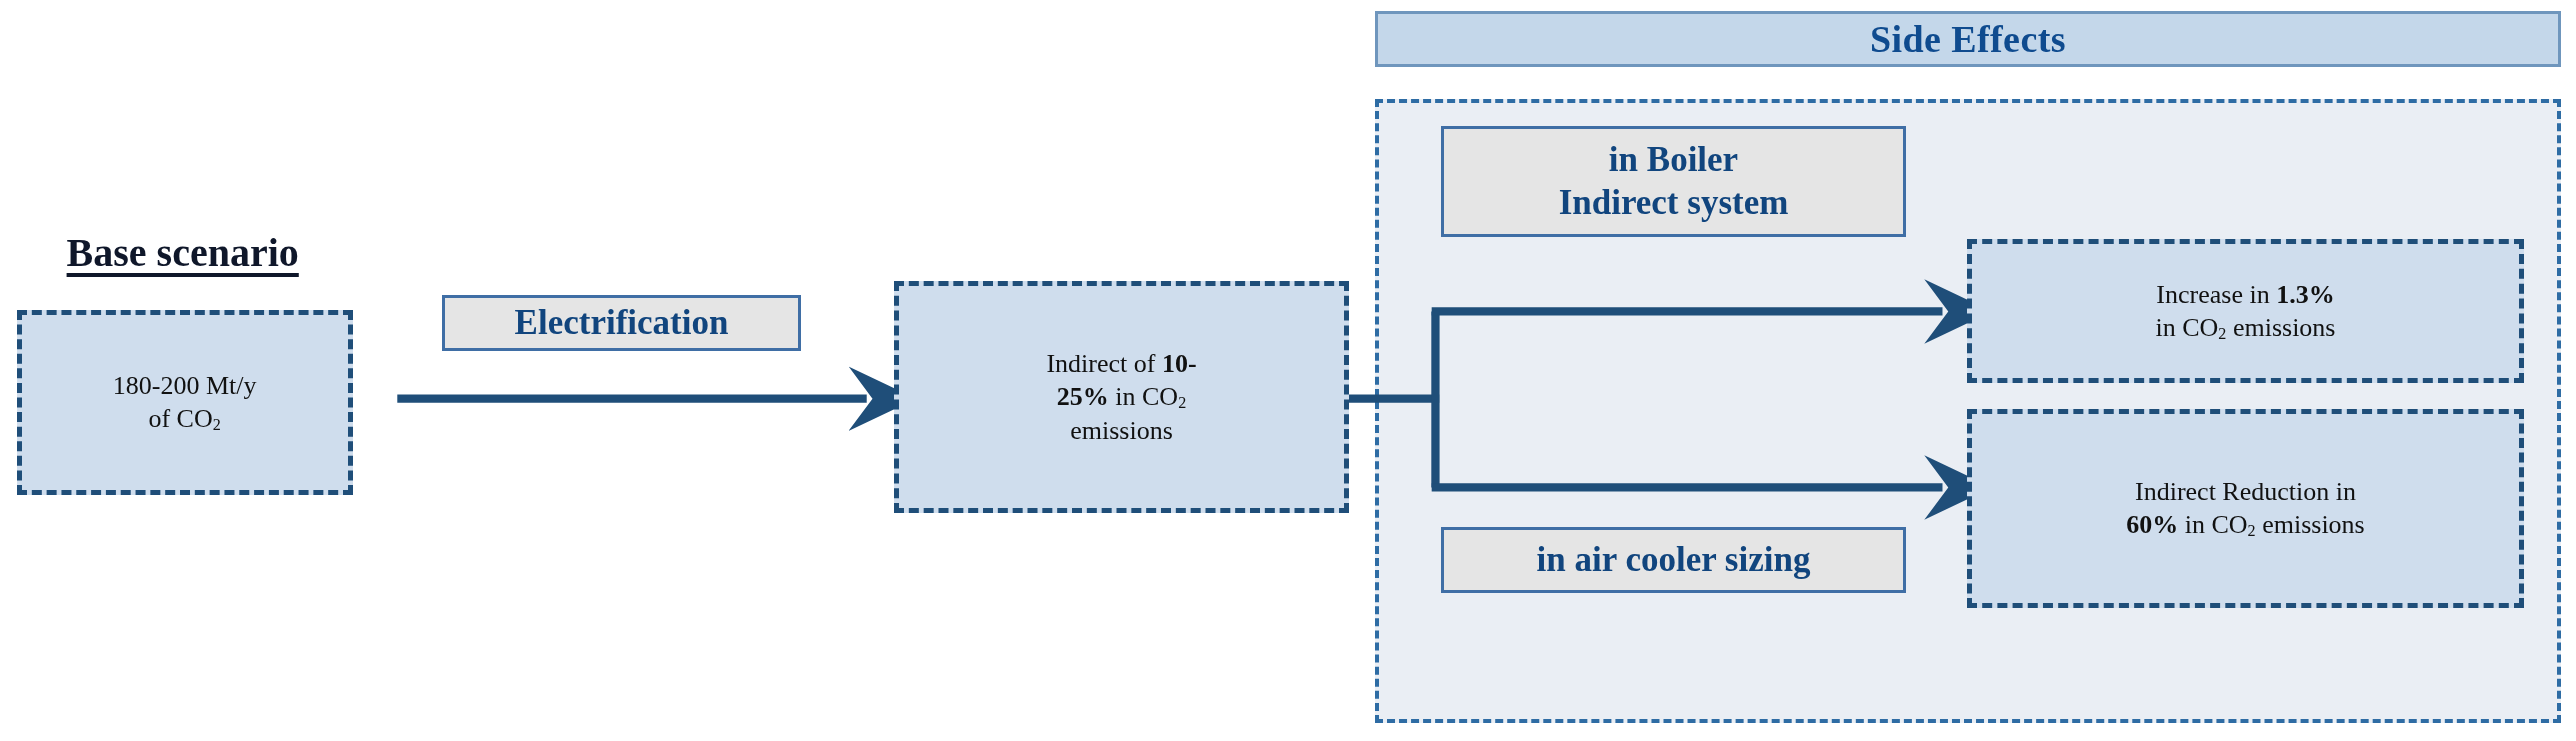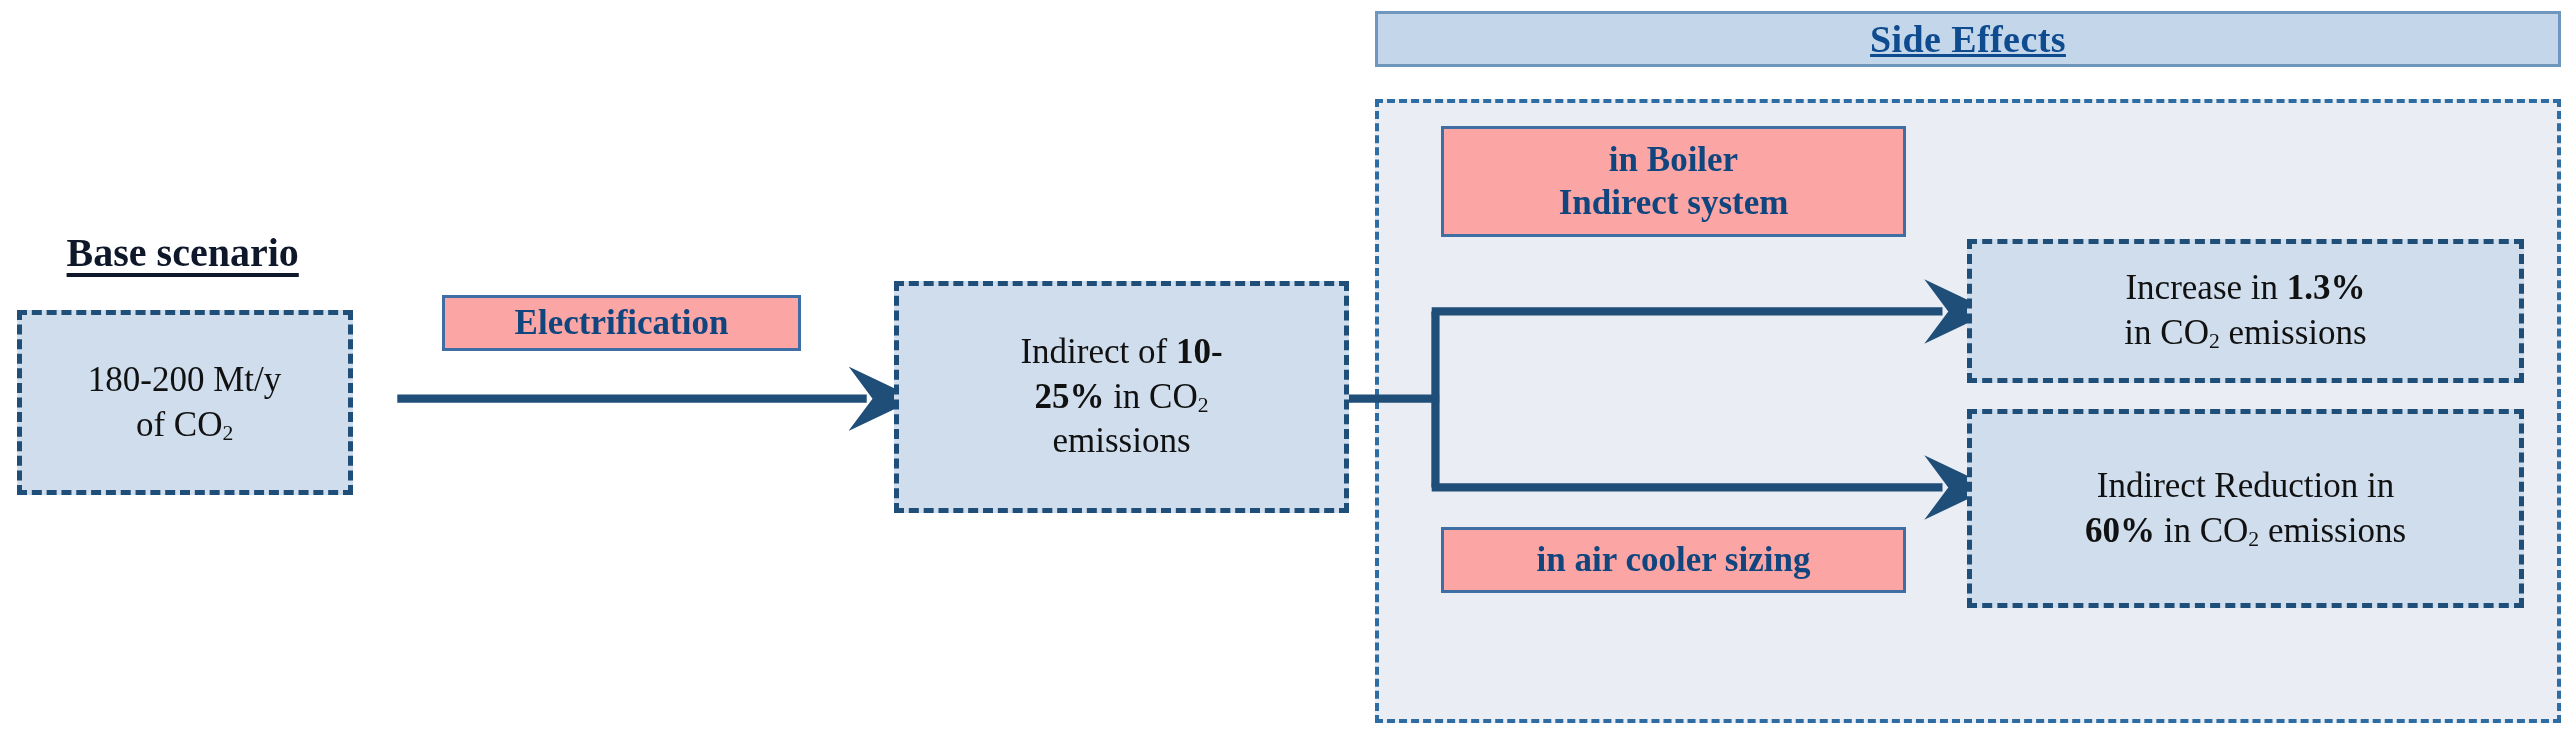--- a/index.html
+++ b/index.html
@@ -23,29 +23,29 @@
     position: absolute;
     box-sizing: border-box;
     background: #cfdded;
     border: 5.3px dashed #1f4e79;
     color: #111111;
     display: flex;
     align-items: center;
     justify-content: center;
     text-align: center;
     line-height: 1.28;
-    font-size: 35px;
+    font-size: 26px;
     padding: 4.5px 10.5px;
   }
   .dashed-box b { font-weight: bold; }
 
   .white-box {
     position: absolute;
     box-sizing: border-box;
-    background: #fca5a5;
+    background: #e5e5e5;
     border: 3px solid #3f6ea5;
     color: #11457e;
     font-weight: bold;
     display: flex;
     align-items: center;
     justify-content: center;
     text-align: center;
     line-height: 1.22;
     font-size: 35px;
     padding: 1.5px 7.5px;
@@ -69,21 +69,20 @@
     box-sizing: border-box;
     background: #c4d7ea;
     border: 3.8px solid #6f96bd;
     color: #0f4b8f;
     font-weight: bold;
     font-size: 38px;
     display: flex;
     align-items: center;
     justify-content: center;
     letter-spacing: 0.4px;
-    text-decoration: underline;
   }
   .se-panel {
     position: absolute;
     box-sizing: border-box;
     background: #eaeef4;
     border: 4.5px dashed #2e6ca4;
   }
 
   
   #wires {

